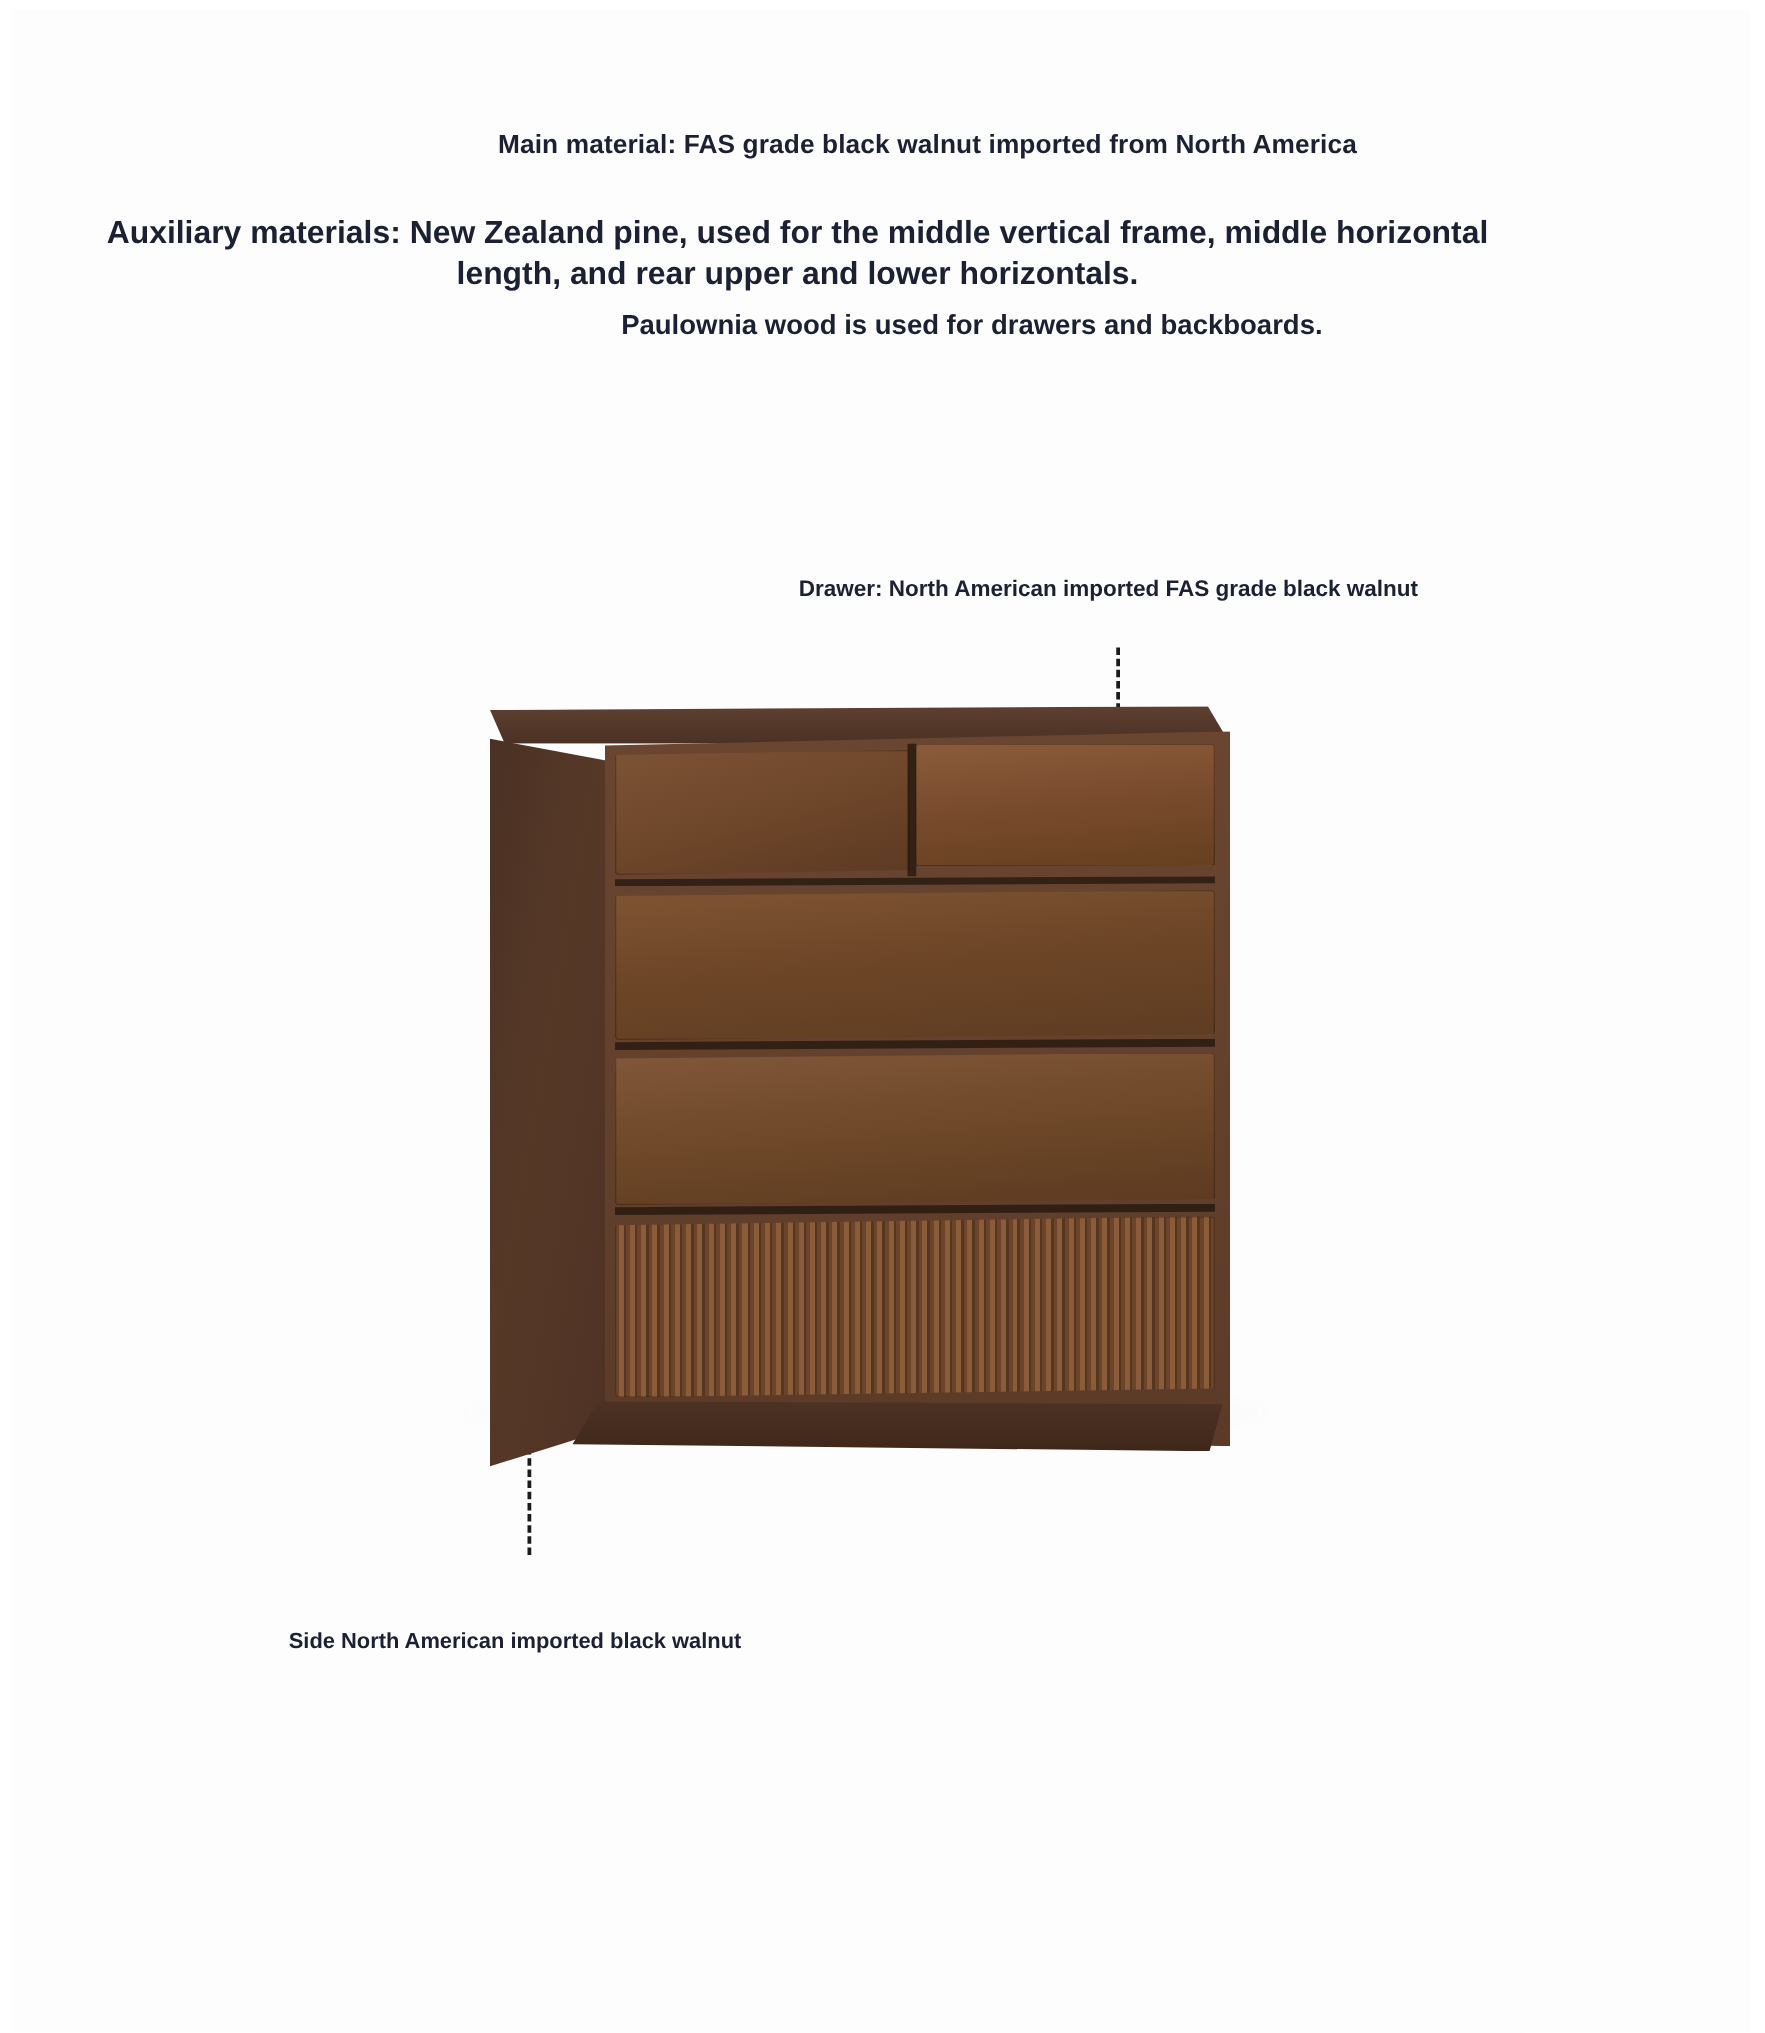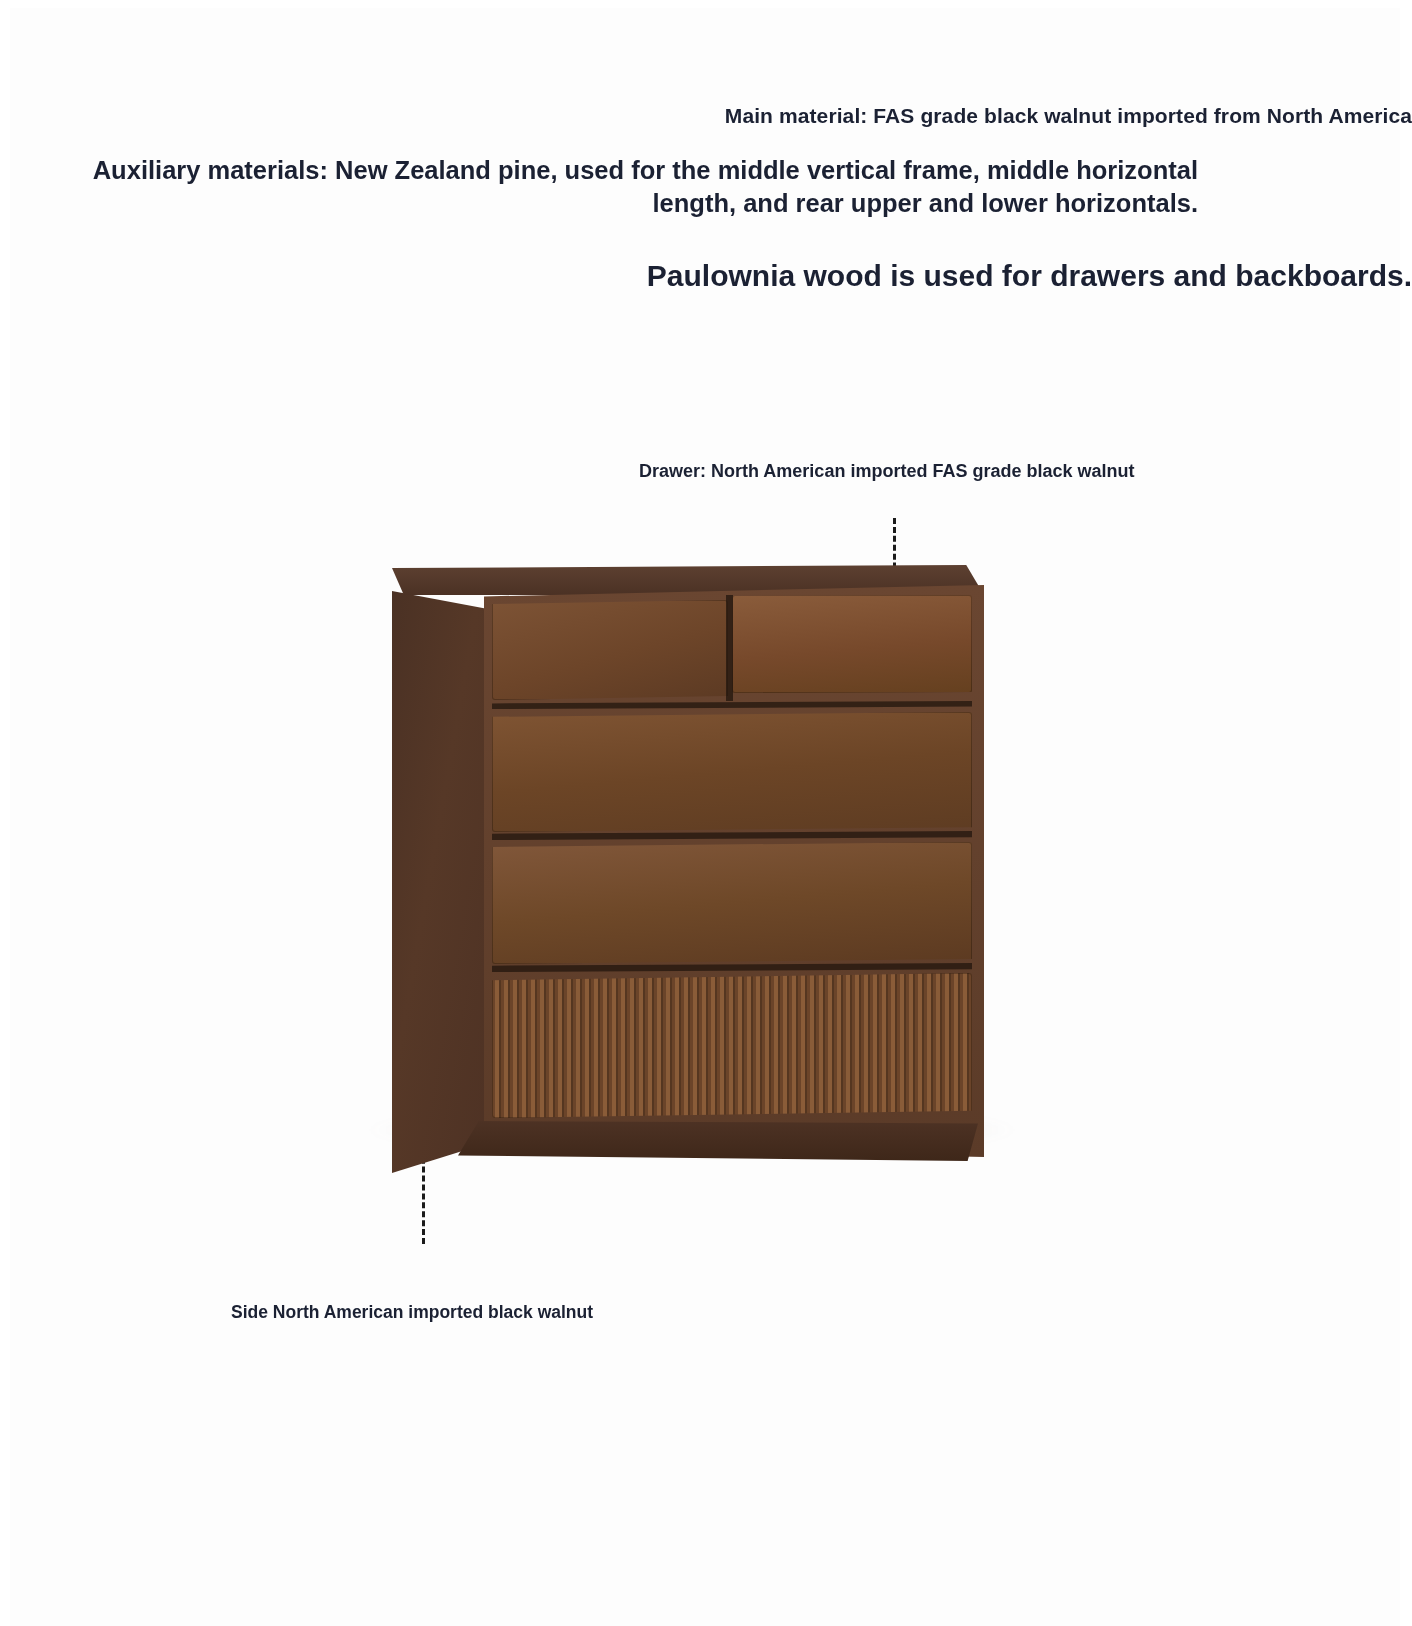--- a/index.html
+++ b/index.html
@@ -33,44 +33,44 @@
   .page-edge-top {
     position: absolute; left: 0; top: 0; width: 1412px; height: 8px;
     background: #ffffff;
   }
 
   .heading-block {
     position: absolute;
     left: 0;
     top: 104px;
     width: 1412px;
-    text-align: right;
+    text-align: center;
   }
   .line-main {
     font-size: 21px;
     font-weight: bold;
     color: #1b2133;
     margin-left: 72px;
     letter-spacing: 0.1px;
   }
   .line-aux {
     font-size: 25.5px;
     font-weight: bold;
     color: #1b2133;
     margin-left: 78px;
-    margin-top: 26px;
+    margin-top: 42px;
     line-height: 1.28;
     max-width: 1120px;
   }
   .line-paulownia {
-    font-size: 30px;
+    font-size: 22px;
     font-weight: bold;
     color: #1b2133;
     margin-left: 143px;
-    margin-top: 40px;
+    margin-top: 12px;
   }
 
   .callout-top {
     position: absolute;
     left: 639px;
     top: 461px;
     font-size: 18px;
     font-weight: bold;
     color: #1b2133;
     white-space: nowrap;

